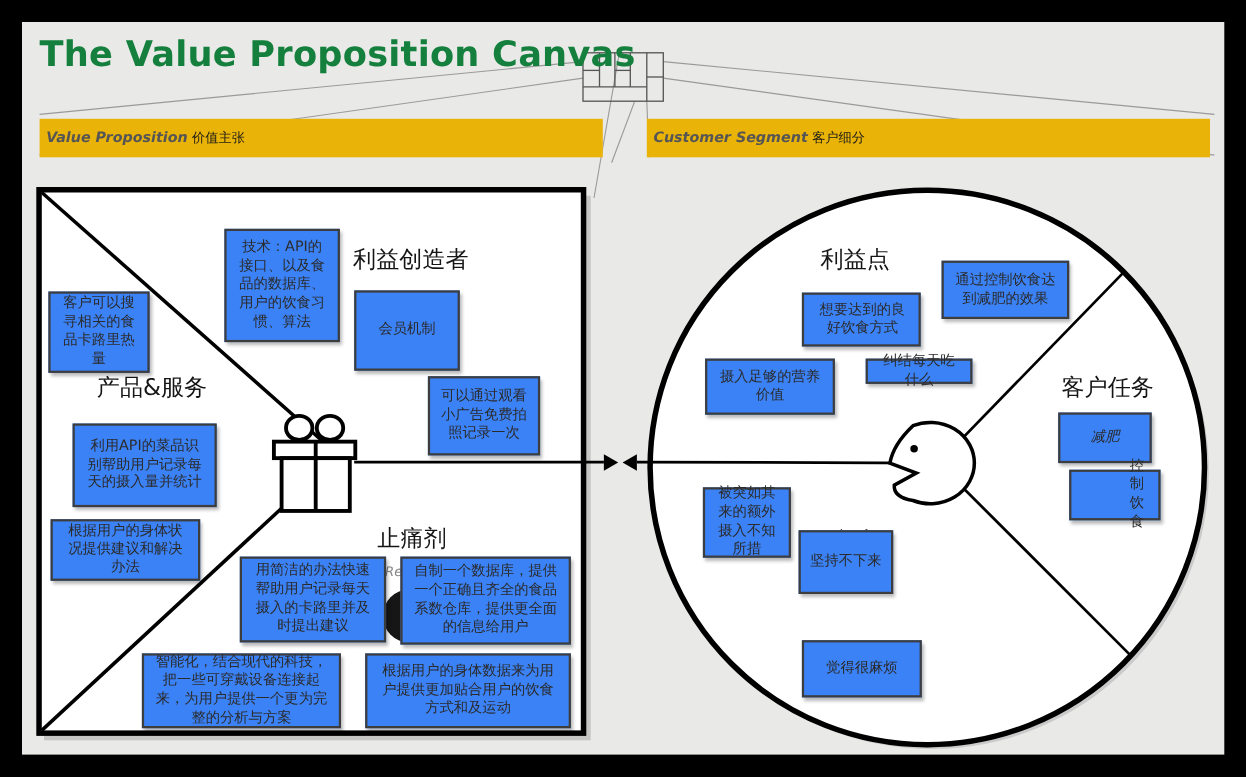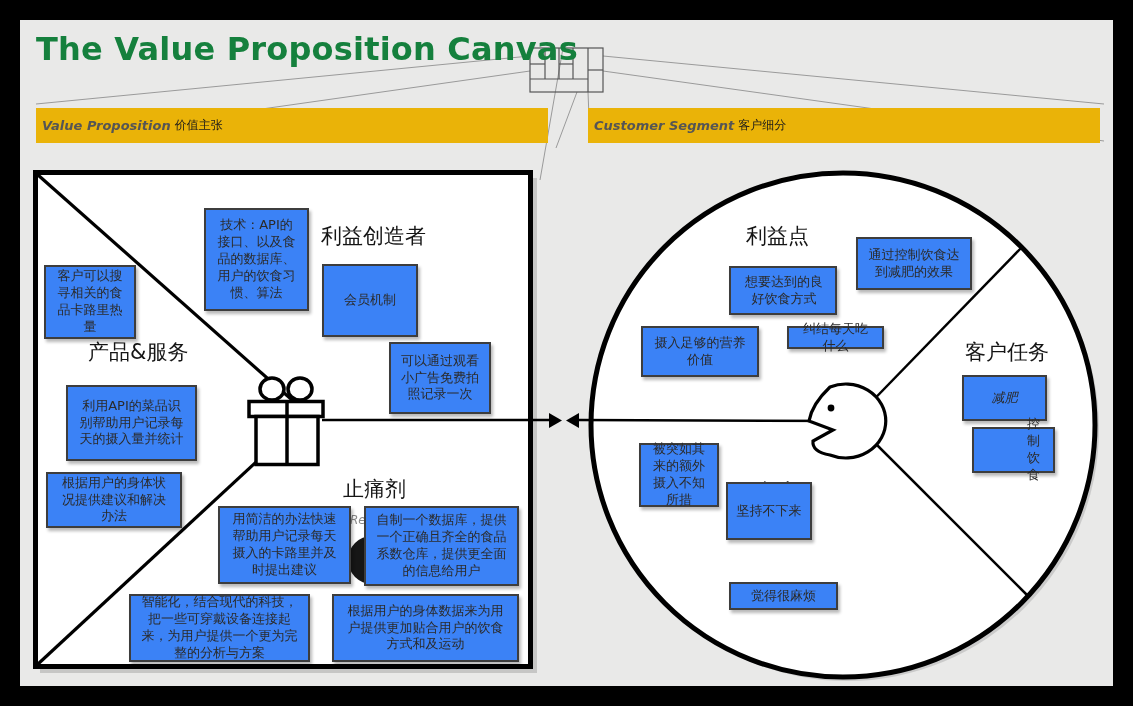--- a/index.html
+++ b/index.html
@@ -118,14 +118,14 @@
   <div class="note" style="left:332px;top:594px;width:187px;height:68px;">根据用户的身体数据来为用户提供更加贴合用户的饮食方式和及运动</div>
 
   <div class="note" style="left:856px;top:237px;width:116px;height:53px;">通过控制饮食达到减肥的效果</div>
   <div class="note" style="left:729px;top:266px;width:108px;height:49px;padding-left:10px;">想要达到的良好饮食方式</div>
   <div class="note" style="left:641px;top:326px;width:118px;height:51px;">摄入足够的营养价值</div>
   <div class="note" style="left:787px;top:326px;width:97px;height:23px;">纠结每天吃什么</div>
   <div class="note" style="left:962px;top:375px;width:85px;height:46px;font-style:italic;">减肥</div>
   <div class="note" style="left:972px;top:427px;width:83px;height:46px;padding-left:48px;">控制饮食</div>
   <div class="note" style="left:639px;top:443px;width:80px;height:64px;">被突如其来的额外摄入不知所措</div>
   <div class="note" style="left:726px;top:482px;width:86px;height:58px;">坚持不下来</div>
-  <div class="note" style="left:729px;top:582px;width:109px;height:28px;">觉得很麻烦</div>
+  <div class="note" style="left:729px;top:582px;width:109px;height:52px;">觉得很麻烦</div>
 </div>
 
 </body></html>

